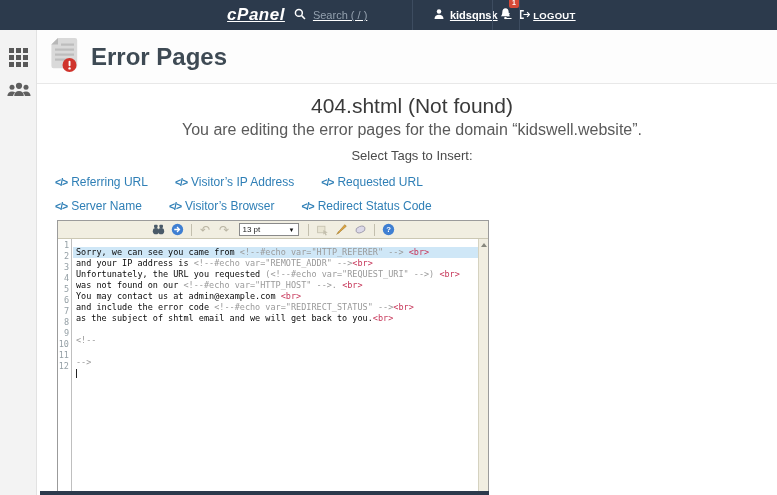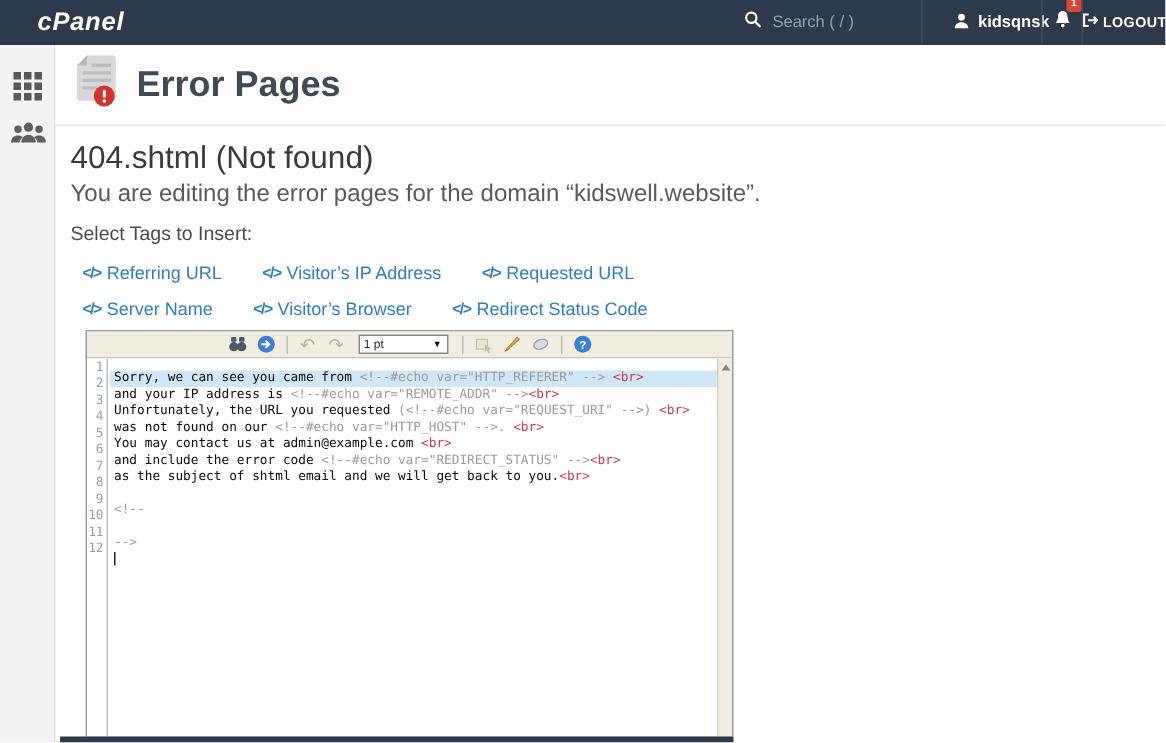--- a/index.html
+++ b/index.html
@@ -3,21 +3,21 @@
 <meta charset="utf-8">
 <style>
   * { margin:0; padding:0; box-sizing:border-box; }
   html,body { width:777px; height:495px; overflow:hidden; background:#fff;
               font-family:"Liberation Sans", sans-serif; }
   .screen { position:relative; width:777px; height:495px; background:#fff; }
 
   
   .navbar { position:absolute; left:0; top:0; width:777px; height:30px;
             background:var(--navbar_bg); display:flex; align-items:center;
-            justify-content:space-between; color:#fff; }
+            justify-content:center; color:#fff;text-decoration:underline; }
   .brand { margin-left:25px; font-style:italic; font-weight:bold; font-size:17px;
            letter-spacing:.5px; color:#fff; }
   .nav-right { display:flex; height:40px; align-items:stretch; }
   .nav-sec { display:flex; align-items:center; border-left:1px solid var(--navbar_border); }
   .nav-search { width:127px; padding-left:9px; gap:7px; border-left:none; }
   .nav-search .ph { color:#93a0ae; font-size:11px; }
   .nav-user { width:80px; padding-left:20px; gap:5px; font-size:11px; font-weight:600; }
   .nav-user .caret { font-size:7px; color:#cdd5dd; margin-left:2px; }
   .nav-bell { width:27px; justify-content:center; position:relative; }
   .badge { position:absolute; top:3px; right:0px; min-width:10px; height:10px;
@@ -34,21 +34,21 @@
   .grid-icon { display:grid; grid-template-columns:repeat(3,5px); grid-template-rows:repeat(3,5px); gap:2px; }
   .grid-icon span { background:#595959; width:5px; height:5px; }
 
   
   .page-header { position:absolute; left:37px; top:30px; width:740px; height:54px;
                  background:#fdfdfd; border-bottom:1px solid #e8e8e8;
                  display:flex; align-items:center; padding-left:12px; gap:12px; }
   .page-title { font-size:24px; color:var(--title_gray); }
 
   
-  .content { position:absolute; left:37px; top:85px; width:740px; padding:9px 0 0 10px; }
+  .content { position:absolute; left:37px; top:85px; width:740px; padding:9px 0 0 10px;text-align:center; }
   .h404 { font-size:21px; font-weight:400; color:#3a3a3a; line-height:24px; }
   .sub { font-size:16px; color:#5a5a5a; margin-top:5px; line-height:14px; }
   .tags-title { font-size:13px; color:#4a4a4a; margin-top:11px; line-height:15px; }
   .tags { margin-top:7px; }
   .tag-row { height:24px; display:flex; align-items:center; padding-left:8px; }
   .tag-link { display:inline-flex; align-items:center; gap:4px; margin-right:27px;
               color:var(--accent_blue); font-size:12px; text-decoration:none; cursor:pointer; }
   .tag-code-icon { font-weight:bold; font-size:10.5px; letter-spacing:-1px; }
 
   
@@ -227,21 +227,21 @@
       <span class="tbtn">
         <svg width="13" height="13" viewBox="0 0 16 16">
             <circle cx="8" cy="8" r="7" fill="var(--icon_blue)"></circle>
             <path d="M4 8h5.5M7.4 5l3 3-3 3" stroke="#fff" stroke-width="1.6" fill="none"></path>
           </svg>
       </span>
       <span class="tsep"></span>
       <span class="tbtn glyph-dis">↶</span>
       <span class="tbtn glyph-dis">↷</span>
       <span class="fontsel">
-        <span>1 pt</span>
+        <span>13 pt</span>
         <span class="arr">▼</span>
       </span>
       <span class="tsep"></span>
       <span class="tbtn">
         <svg width="13" height="13" viewBox="0 0 16 16">
             <rect x="2" y="4" width="9" height="8" fill="#e9e5d3" stroke="#c4c0ae"></rect>
             <path d="M9 8.5l5.5 3.2-2.4.6 1.2 2.4-1.6.8-1.2-2.5-1.5 1.6z" fill="#c4c0ae"></path>
           </svg>
       </span>
       <span class="tbtn">

